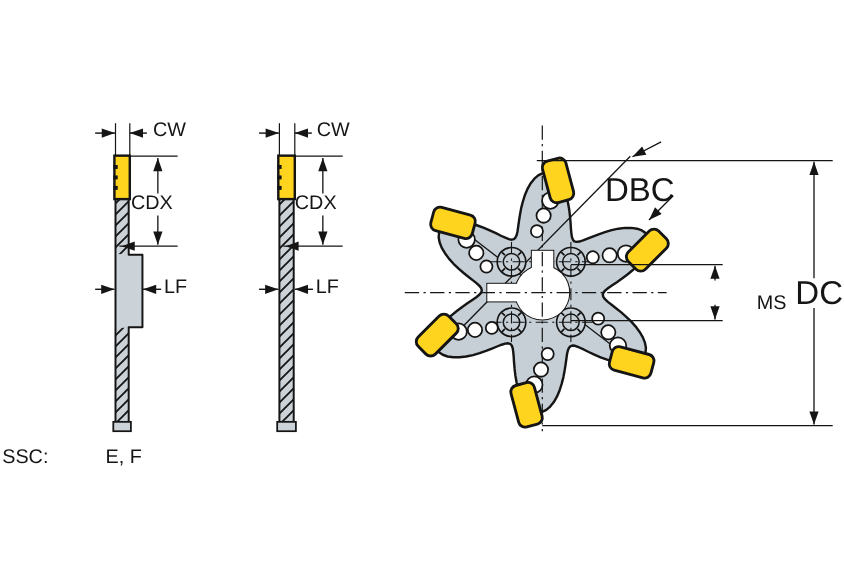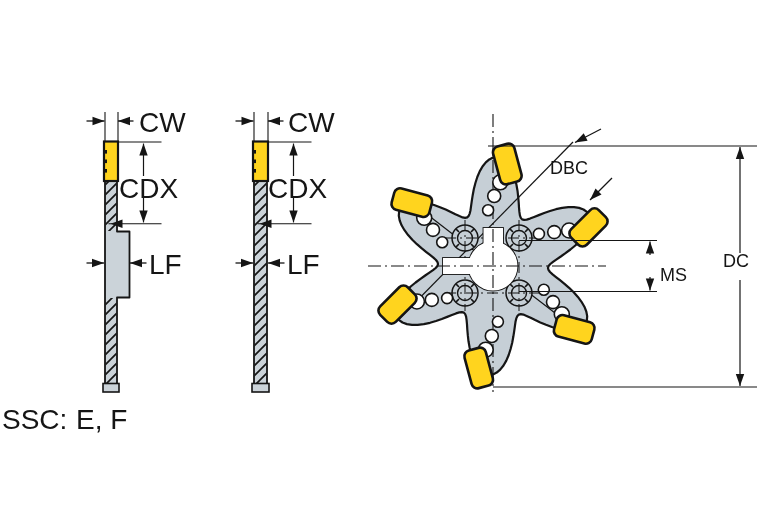--- a/index.html
+++ b/index.html
@@ -1,21 +1,21 @@
 <!DOCTYPE html>
 <html style="--c-line: #151515;"><head>
 <meta charset="utf-8">
 <style>
   html,body{margin:0;padding:0;background:#ffffff;}
   .canvas{position:relative;width:767px;height:523px;background:#fff;overflow:hidden;
           font-family:"Liberation Sans",sans-serif;}
   svg{position:absolute;left:0;top:0;}
-  .lbl{position:absolute;color:var(--c-line,#151515);font-size:28px;line-height:1;
+  .lbl{position:absolute;color:var(--c-line,#151515);font-size:18px;line-height:1;
        white-space:nowrap;letter-spacing:0px;}
-  .lbl.big{font-size:18px;}
+  .lbl.big{font-size:30px;}
   .lbl.sub{font-size:18px;}
 </style>
 </head>
 <body>
 
 <div class="canvas">
   <svg id="scene" width="767" height="523" viewBox="0 0 767 523">
       <defs>
         <pattern id="hatch" width="10" height="10" patternUnits="userSpaceOnUse">
           <path d="M-1,1 L1,-1 M0,10 L10,0 M9,11 L11,9" stroke="#151515" stroke-width="1.7" fill="none"></path>
@@ -199,18 +199,18 @@
 
   <div class="lbl" style="left:139px;top:109px">CW</div>
   <div class="lbl" style="left:119px;top:175px">CDX</div>
   <div class="lbl" style="left:149px;top:251px">LF</div>
 
   <div class="lbl" style="left:288px;top:109px">CW</div>
   <div class="lbl" style="left:268px;top:175px">CDX</div>
   <div class="lbl" style="left:287px;top:251px">LF</div>
 
   <div class="lbl" style="left:2px;top:406px">SSC:</div>
-  <div class="lbl" style="left:76px;top:406px">E, F</div>
+  <div class="lbl" style="left:96px;top:406px">E, F</div>
 
   <div class="lbl big" style="left:550px;top:159px">DBC</div>
-  <div class="lbl sub" style="left:660px;top:266px">MS</div>
+  <div class="lbl sub" style="left:688px;top:266px">MS</div>
   <div class="lbl big" style="left:723px;top:252px">DC</div>
 </div>
 
 </body></html>

